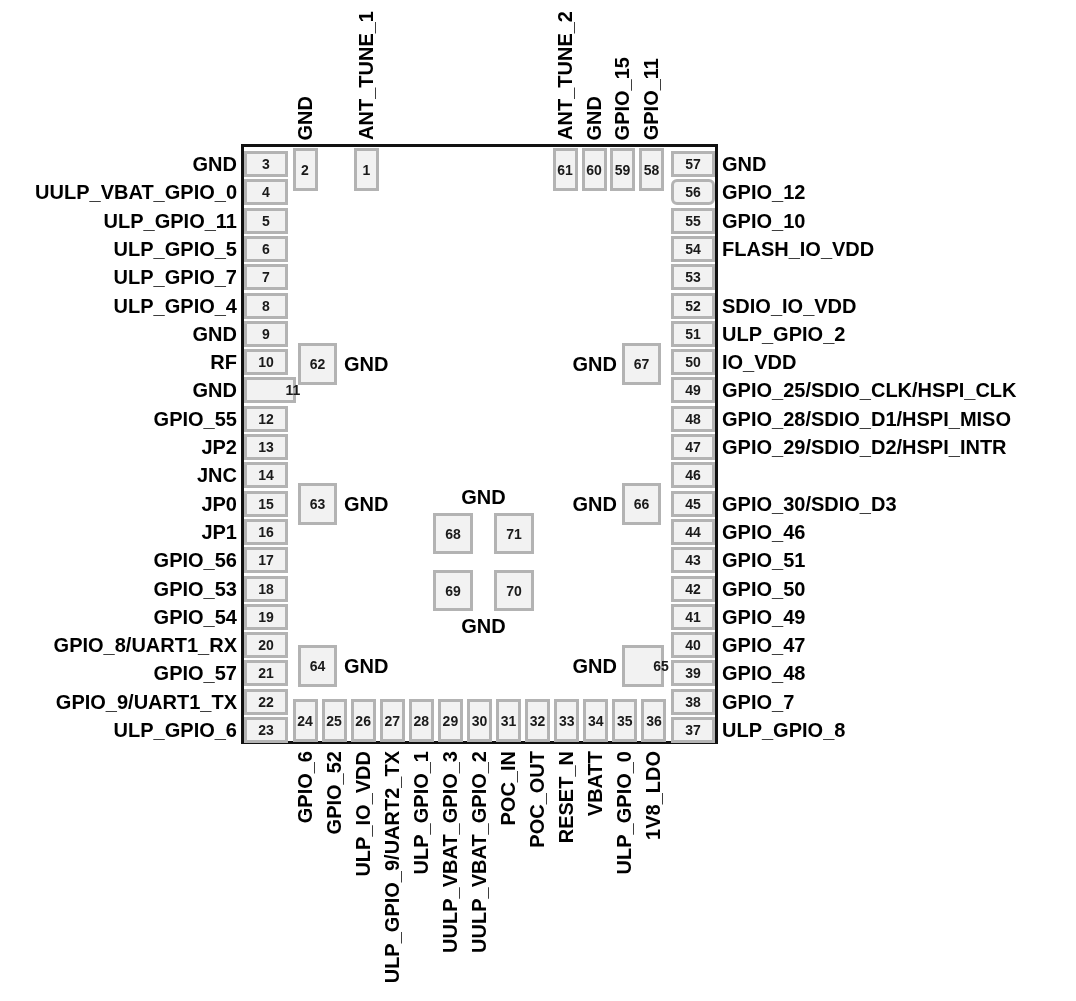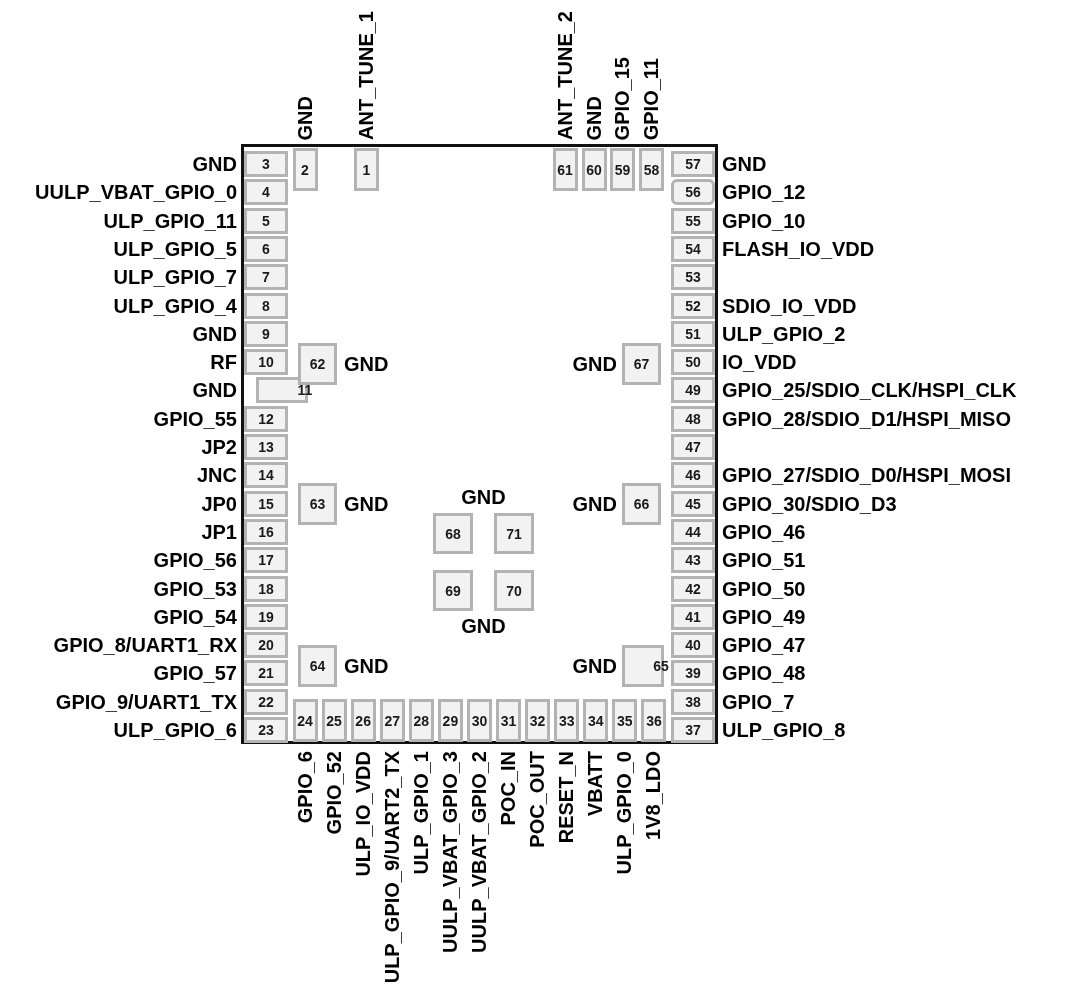--- a/index.html
+++ b/index.html
@@ -69,21 +69,21 @@
     </div>
     <div class="lbl lbl-right-align" style="right: 839px; top: 293.5px;">ULP_GPIO_4</div>
     <div class="pad pad-h" style="left: 244px; top: 320.8px;">
       <span>9</span>
     </div>
     <div class="lbl lbl-right-align" style="right: 839px; top: 321.8px;">GND</div>
     <div class="pad pad-h" style="left: 244px; top: 349.1px;">
       <span>10</span>
     </div>
     <div class="lbl lbl-right-align" style="right: 839px; top: 350.1px;">RF</div>
-    <div class="pad pad-h" style="left: 256px; top: 377.4px; padding-left: 46px;">
+    <div class="pad pad-h" style="left: 244px; top: 377.4px; padding-left: 46px;">
       <span>11</span>
     </div>
     <div class="lbl lbl-right-align" style="right: 839px; top: 378.4px;">GND</div>
     <div class="pad pad-h" style="left: 244px; top: 405.7px;">
       <span>12</span>
     </div>
     <div class="lbl lbl-right-align" style="right: 839px; top: 406.7px;">GPIO_55</div>
     <div class="pad pad-h" style="left: 244px; top: 434px;">
       <span>13</span>
     </div>
@@ -163,24 +163,24 @@
       <span>49</span>
     </div>
     <div class="lbl" style="left: 722px; top: 378.4px;">GPIO_25/SDIO_CLK/HSPI_CLK</div>
     <div class="pad pad-h" style="left: 671px; top: 405.7px;">
       <span>48</span>
     </div>
     <div class="lbl" style="left: 722px; top: 406.7px;">GPIO_28/SDIO_D1/HSPI_MISO</div>
     <div class="pad pad-h" style="left: 671px; top: 434px;">
       <span>47</span>
     </div>
+    <div class="lbl" style="left: 722px; top: 435px;">GPIO_29/SDIO_D2/HSPI_INTR</div>
     <div class="pad pad-h" style="left: 671px; top: 462.3px;">
       <span>46</span>
     </div>
-    <div class="lbl" style="left: 722px; top: 463.3px;">GPIO_27/SDIO_D0/HSPI_MOSI</div>
     <div class="pad pad-h" style="left: 671px; top: 490.6px;">
       <span>45</span>
     </div>
     <div class="lbl" style="left: 722px; top: 491.6px;">GPIO_30/SDIO_D3</div>
     <div class="pad pad-h" style="left: 671px; top: 518.9px;">
       <span>44</span>
     </div>
     <div class="lbl" style="left: 722px; top: 519.9px;">GPIO_46</div>
     <div class="pad pad-h" style="left: 671px; top: 547.2px;">
       <span>43</span>

